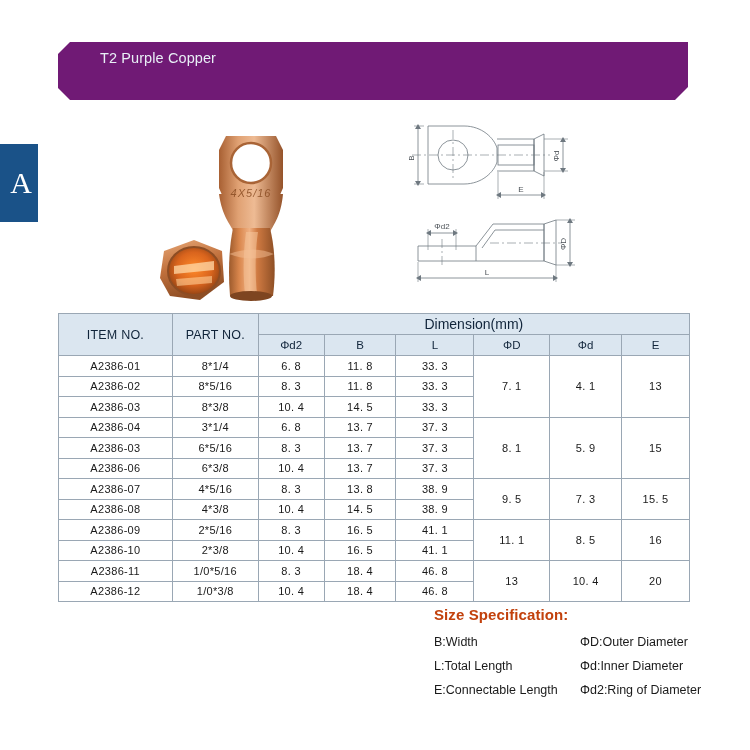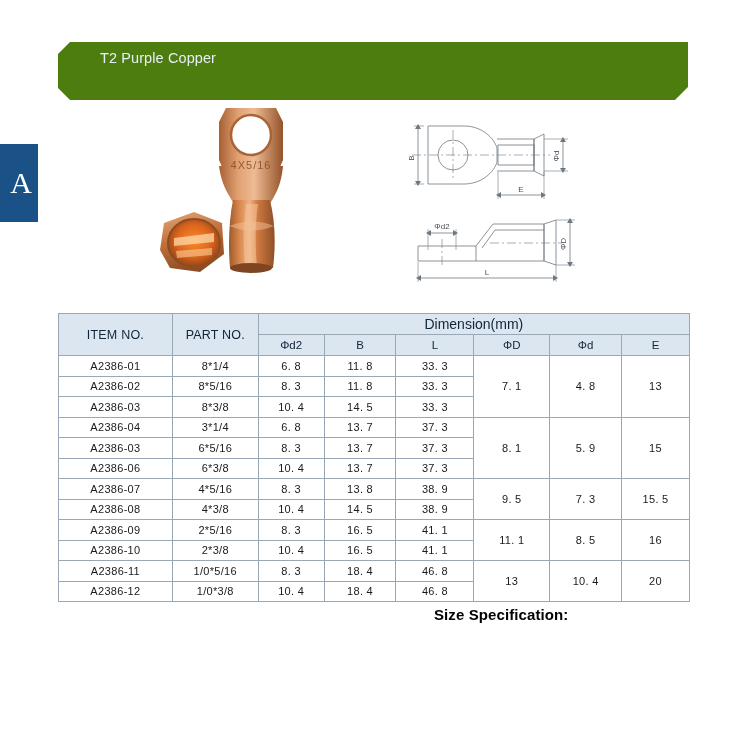--- a/index.html
+++ b/index.html
@@ -25,41 +25,41 @@
     font-size: 30px;
     line-height: 1;
     padding-left: 4px;
   }
 
   
   .banner {
     position: absolute;
     left: 58px; top: 42px;
     width: 630px; height: 58px;
-    background: #4d7c0f;
+    background: #701a75;
     clip-path: polygon(12px 0, 100% 0, 100% calc(100% - 13px), calc(100% - 13px) 100%, 12px 100%, 0 calc(100% - 12px), 0 12px);
     padding: 7px 0 0 42px;
   }
   .banner-sub {
     color: #e8eff6;
     font-size: 14.5px;
     letter-spacing: .1px;
     line-height: 18px;
   }
   .banner-title {
     color: #ffffff;
     font-size: 21.5px;
     font-weight: bold;
     letter-spacing: .15px;
     line-height: 27px;
     margin-top: 1px;
   }
 
   
-  .photo-area { position: absolute; left: 150px; top: 92px; width: 210px; height: 195px; }
+  .photo-area { position: absolute; left: 150px; top: 120px; width: 210px; height: 195px; font-style: italic; }
   .photo-area svg { display: block; }
 
   
   .drawings { position: absolute; left: 398px; top: 112px; width: 240px; height: 175px; }
   .drawings svg { display: block; }
 
   
   .spec-table {
     position: absolute;
     left: 58px; top: 313px;
@@ -83,21 +83,21 @@
   .col-part { width: 86px; }
   .col-d2  { width: 66px; }
   .col-b   { width: 72px; }
   .col-l   { width: 78px; }
   .col-D   { width: 76px; }
   .col-d   { width: 72px; }
   .col-e   { width: 68px; }
 
   
   .legend { position: absolute; left: 434px; top: 606px; width: 300px; }
-  .legend-title { font-size: 15px; font-weight: bold; color: #000000; letter-spacing: .1px; }
+  .legend-title { font-size: 15px; font-weight: bold; color: #c2410c; letter-spacing: .1px; }
   .legend-grid {
     margin-top: 12px;
     display: grid;
     grid-template-columns: 146px 1fr;
     row-gap: 10px;
     font-size: 12.5px;
     color: #1a1a1a;
   }
 </style>
 </head>
@@ -261,21 +261,21 @@
     </tr>
   </thead>
   <tbody id="table-body">
       <tr>
         <td>A2386-01</td>
         <td>8*1/4</td>
         <td>6. 8</td>
         <td>11. 8</td>
         <td>33. 3</td>
         <td rowspan="3">7. 1</td>
-        <td rowspan="3">4. 8</td>
+        <td rowspan="3">4. 1</td>
         <td rowspan="3">13</td>
       </tr>
       <tr>
         <td>A2386-02</td>
         <td>8*5/16</td>
         <td>8. 3</td>
         <td>11. 8</td>
         <td>33. 3</td>
       </tr>
       <tr>
@@ -358,13 +358,21 @@
         <td>1/0*3/8</td>
         <td>10. 4</td>
         <td>18. 4</td>
         <td>46. 8</td>
       </tr>
     </tbody>
 </table>
 
 <div class="legend">
   <div class="legend-title">Size Specification:</div>
+  <div class="legend-grid" id="legend-grid">
+      <div>B:Width</div>
+      <div>ΦD:Outer Diameter</div>
+      <div>L:Total Length</div>
+      <div>Φd:Inner Diameter</div>
+      <div>E:Connectable Length</div>
+      <div>Φd2:Ring of Diameter</div>
+    </div>
 </div>
 
 </body></html>

